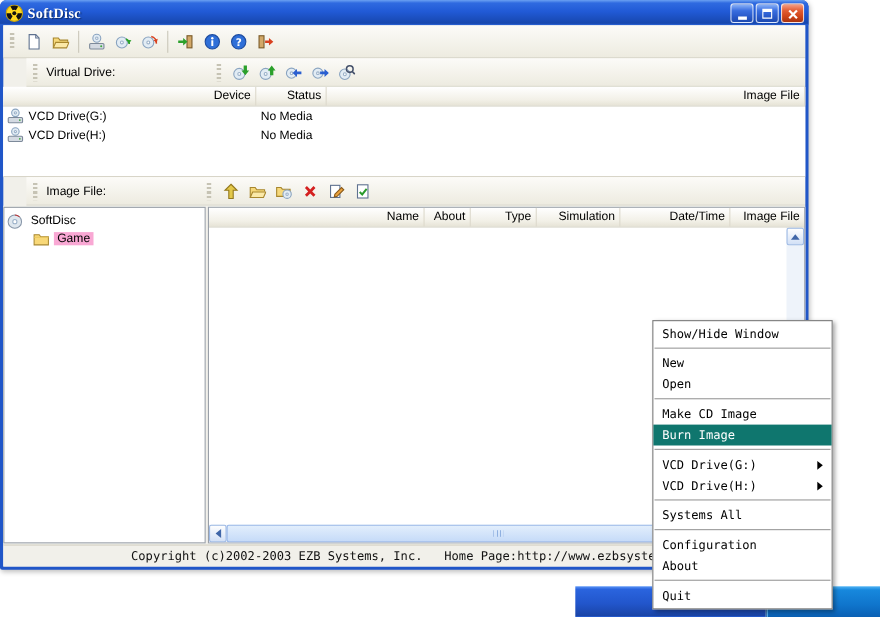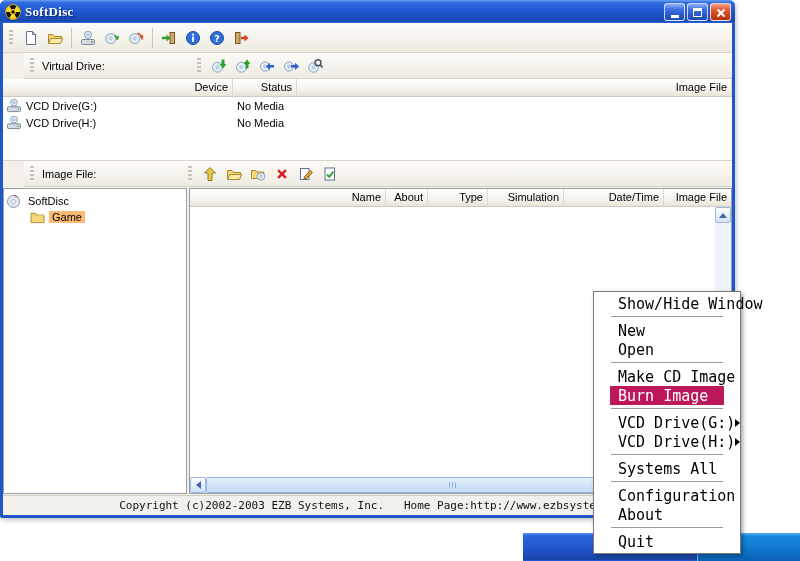--- a/index.html
+++ b/index.html
@@ -84,21 +84,21 @@
 
   
   .split { flex:1; display:flex; background:#f1f0ea; min-height:0; padding:1px 0; }
   .tree-panel {
     width:184px; flex:none; background:#fff; border:1px solid #9aa0a8;
     margin-right:2px; padding:4px 2px; font-size:11px; overflow:hidden;
   }
   .tree-row { display:flex; align-items:center; gap:4px; height:16px; }
   .tree-row.child { padding-left:24px; }
   .tree-label { padding:0 3px; white-space:nowrap; }
-  .tree-label.selected { background:#fdba74; }
+  .tree-label.selected { background:#f9a8d4; }
 
   .file-panel { flex:1; border:1px solid #9aa0a8; background:#fff; position:relative; min-width:0; }
   .file-panel .lv-header { position:absolute; left:0; top:0; right:0; }
   .c-name { width:196px; }
   .c-size { width:42px; text-align:right; }
   .c-type { width:60px; }
   .c-sim  { width:76px; }
   .c-dt   { width:100px; }
   .c-ifile{ flex:1; border-right:none !important; }
   .fl-body { position:absolute; left:0; top:18px; right:16px; bottom:16px; background:#fff; }
@@ -129,28 +129,28 @@
 
   
   .statusbar {
     height:20px; flex:none; background:#f1f0ea; border-top:1px solid #d2cfc2;
     display:flex; align-items:center; justify-content:center;
     font-family:"DejaVu Sans Mono", monospace; font-size:11px; color:#111; white-space:pre;
   }
 
   
   .context-menu {
-    position:absolute; left:593px; top:291px; width:148px; z-index:30;
-    background:#fff; border:1px solid #7a7a7a; padding:2px 16px;
+    position:absolute; left:593px; top:291px; width:164px; z-index:30;
+    background:#fff; border:1px solid #7a7a7a; padding:2px 0;
     box-shadow:2px 2px 4px rgba(0,0,0,.35);
-    font-family:"DejaVu Sans Mono", monospace; font-size:15px;
+    font-family:"DejaVu Sans Mono", monospace; font-size:11px;
   }
   .menu-item { height:19px; padding:0 8px; color:#000; white-space:pre;
                display:flex; align-items:center; justify-content:space-between; }
-  .menu-item.hl { background:#be185d; color:#fff; }
+  .menu-item.hl { background:#0f766e; color:#fff; }
   .menu-sep { border-top:1px solid #9a9a9a; margin:3px 1px 4px; }
   .sub-tri { width:0; height:0; border:4px solid transparent; border-left:5px solid #000; border-right:none; }
 
   
   .taskbar { position:absolute; left:523px; top:533px; width:277px; height:28px;
              display:flex; z-index:5; }
   .taskbar-main { flex:1;
     background:linear-gradient(180deg,#5993f6 0%,#2a64de 10%,#2256cc 55%,#1a45a8 95%,#2a64de 100%); }
   .tray { width:104px; flex:none; display:flex; align-items:center; gap:4px; padding:0 7px 0 9px;
     background:linear-gradient(180deg,#4fb3f4 0%,#1788dd 12%,#0f75cc 60%,#0a60b4 100%);

